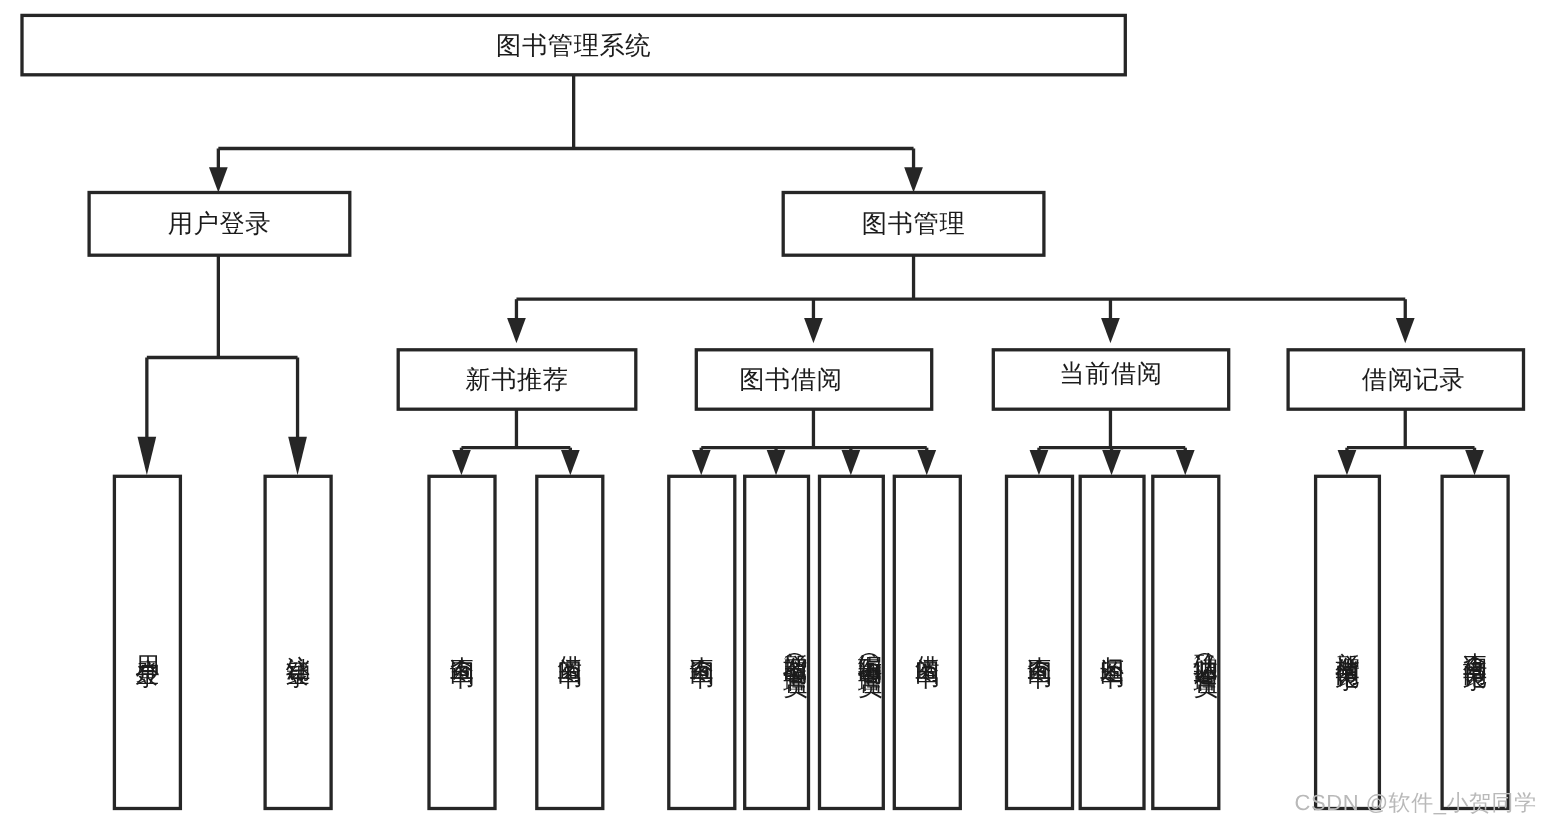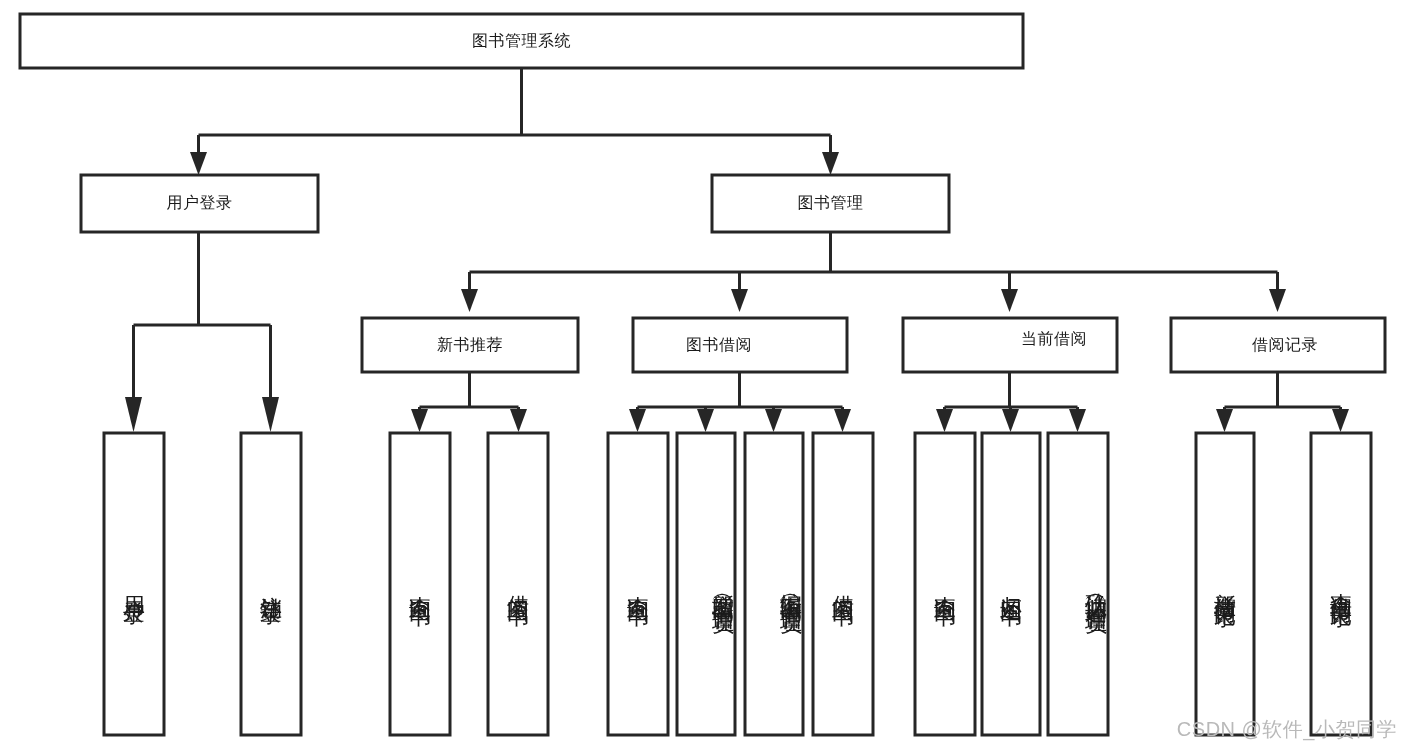--- a/index.html
+++ b/index.html
@@ -46,21 +46,21 @@
     position: absolute;
     display: flex;
     align-items: center;
     justify-content: center;
     color: #1b1b1b;
     text-align: center;
     pointer-events: none;
     font-family: "Liberation Sans", "DejaVu Sans", sans-serif;
   }
   .node-label.horizontal {
-    font-size: 16px;
+    font-size: 23px;
     line-height: 1.15;
     letter-spacing: 0.5px;
   }
   .node-label.vertical {
     writing-mode: vertical-rl;
     text-orientation: upright;
     font-size: 22px;
     letter-spacing: 3px;
     line-height: 1.1;
   }
@@ -188,21 +188,21 @@
     <rect class="box-rect" x="1311" y="433" width="60" height="302"></rect>
   </svg>
 
   <div class="node-label horizontal" style="left:20px; top:14px; width:1003px; height:54px;">图书管理系统</div>
 
   <div class="node-label horizontal" style="left:81px; top:175px; width:237px; height:57px;">用户登录</div>
   <div class="node-label horizontal" style="left:712px; top:175px; width:237px; height:57px;">图书管理</div>
 
   <div class="node-label horizontal" style="left:362px; top:318px; width:216px; height:54px;">新书推荐</div>
   <div class="node-label horizontal" style="left:633px; top:318px; width:172px; height:54px;">图书借阅</div>
-  <div class="node-label horizontal" style="left:903px; top:318px; width:214px; height:42px;margin-left:44px;">当前借阅</div>
+  <div class="node-label horizontal" style="left:903px; top:318px; width:214px; height:42px;">当前借阅</div>
   <div class="node-label horizontal" style="left:1171px; top:318px; width:228px; height:54px;">借阅记录</div>
 
   <div class="node-label vertical" style="left:104px; top:433px; width:60px; height:302px;">用户登录</div>
   <div class="node-label vertical" style="left:241px; top:433px; width:60px; height:302px;">注销登录</div>
 
   <div class="node-label vertical" style="left:390px; top:433px; width:60px; height:302px;">查询图书</div>
   <div class="node-label vertical" style="left:488px; top:433px; width:60px; height:302px;">借阅图书</div>
 
   <div class="node-label vertical" style="left:608px; top:433px; width:60px; height:302px;">查询图书</div>
   <div class="node-label vertical" style="left:677px; top:433px; width:58px; height:302px; align-items:flex-start; padding-top:8px; box-sizing:border-box;">新增图书（管理员）</div>

